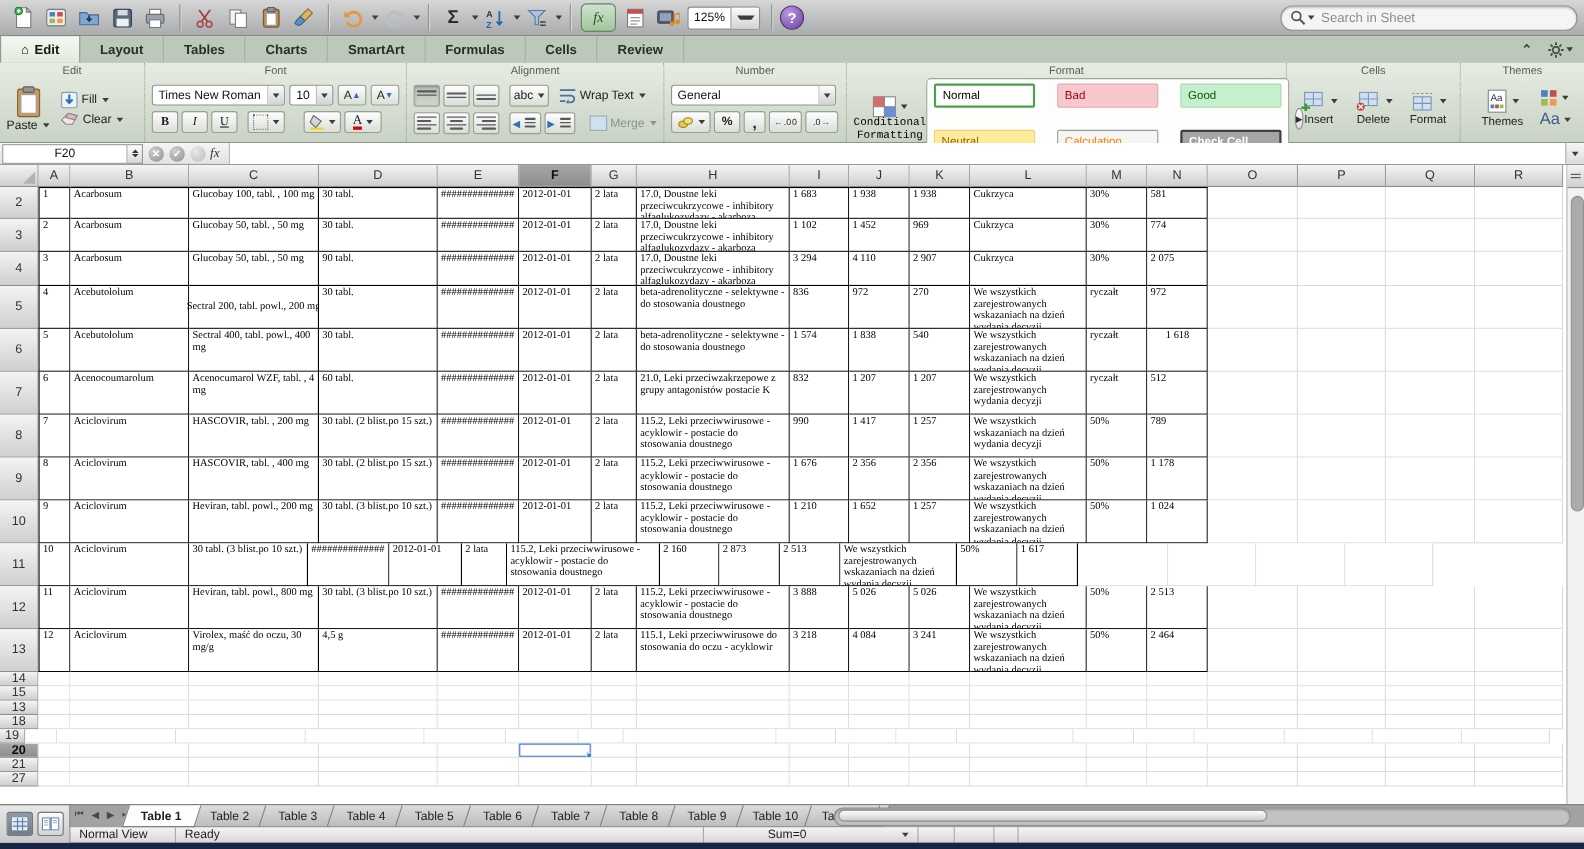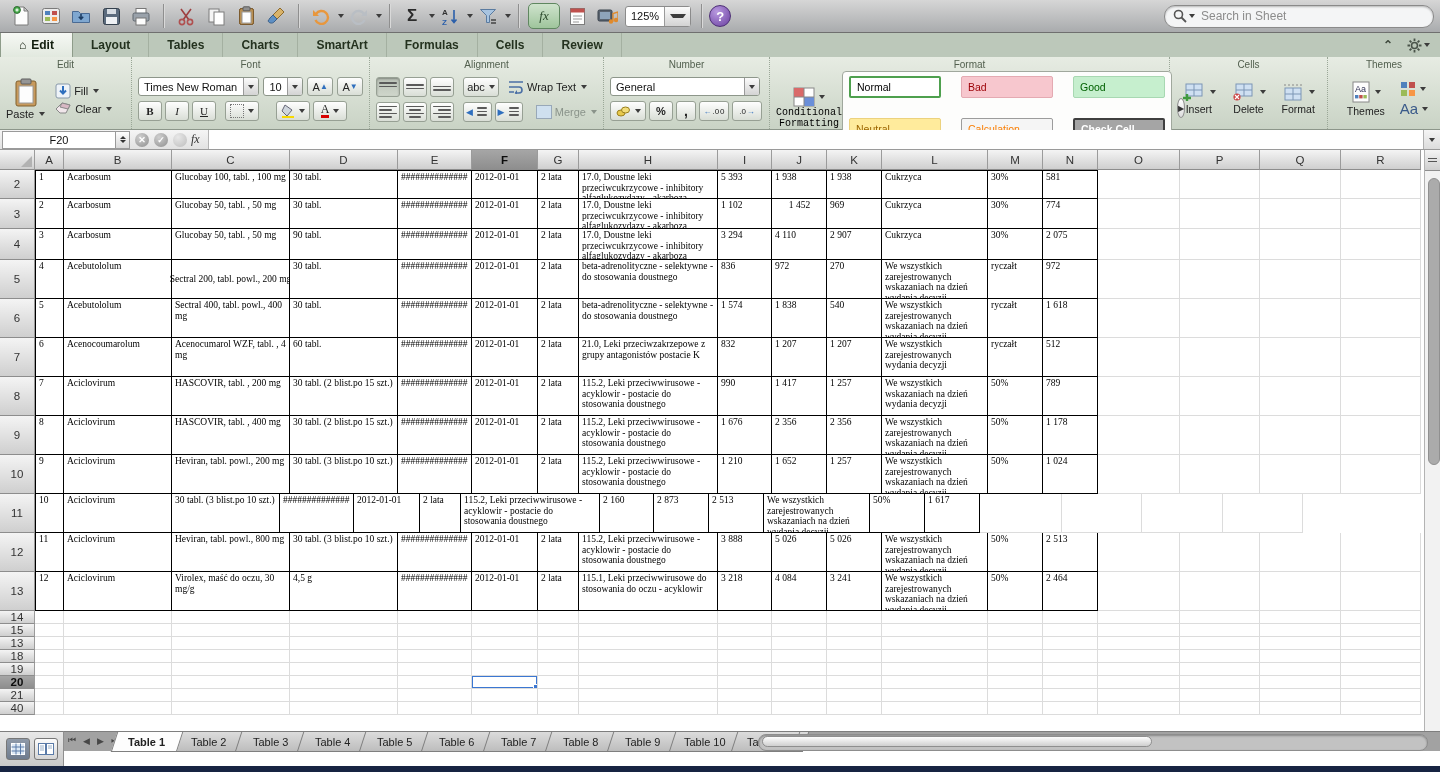--- a/index.html
+++ b/index.html
@@ -647,21 +647,21 @@
       <div class="grow">
         <div class="hcell" style="width: 35px; height: 29px;">2</div>
         <div class="cell d ca rt" style="width: 29px; height: 29px;">1</div>
         <div class="cell d rt" style="width: 108px; height: 29px;">Acarbosum</div>
         <div class="cell d rt" style="width: 118px; height: 29px;">Glucobay 100, tabl. , 100 mg</div>
         <div class="cell d rt" style="width: 108px; height: 29px;">30 tabl.</div>
         <div class="cell d rt" style="width: 74px; height: 29px;">##############</div>
         <div class="cell d rt" style="width: 66px; height: 29px;">2012-01-01</div>
         <div class="cell d rt" style="width: 41px; height: 29px;">2 lata</div>
         <div class="cell d rt" style="width: 139px; height: 29px;">17.0, Doustne leki przeciwcukrzycowe - inhibitory alfaglukozydazy - akarboza</div>
-        <div class="cell d rt" style="width: 54px; height: 29px;">5 393</div>
+        <div class="cell d rt" style="width: 54px; height: 29px;">1 683</div>
         <div class="cell d rt" style="width: 55px; height: 29px;">1 938</div>
         <div class="cell d rt" style="width: 55px; height: 29px;">1 938</div>
         <div class="cell d rt" style="width: 106px; height: 29px;">Cukrzyca</div>
         <div class="cell d rt" style="width: 55px; height: 29px;">30%</div>
         <div class="cell d rt" style="width: 55px; height: 29px;">581</div>
         <div class="cell" style="width: 82px; height: 29px;"></div>
         <div class="cell" style="width: 80px; height: 29px;"></div>
         <div class="cell" style="width: 81px; height: 29px;"></div>
         <div class="cell" style="width: 80px; height: 29px;"></div>
       </div>
@@ -669,21 +669,21 @@
         <div class="hcell" style="width: 35px; height: 30px;">3</div>
         <div class="cell d ca" style="width: 29px; height: 30px;">2</div>
         <div class="cell d" style="width: 108px; height: 30px;">Acarbosum</div>
         <div class="cell d" style="width: 118px; height: 30px;">Glucobay 50, tabl. , 50 mg</div>
         <div class="cell d" style="width: 108px; height: 30px;">30 tabl.</div>
         <div class="cell d" style="width: 74px; height: 30px;">##############</div>
         <div class="cell d" style="width: 66px; height: 30px;">2012-01-01</div>
         <div class="cell d" style="width: 41px; height: 30px;">2 lata</div>
         <div class="cell d" style="width: 139px; height: 30px;">17.0, Doustne leki przeciwcukrzycowe - inhibitory alfaglukozydazy - akarboza</div>
         <div class="cell d" style="width: 54px; height: 30px;">1 102</div>
-        <div class="cell d" style="width: 55px; height: 30px; text-align: center;">1 452</div>
+        <div class="cell d" style="width: 55px; height: 30px;">1 452</div>
         <div class="cell d" style="width: 55px; height: 30px;">969</div>
         <div class="cell d" style="width: 106px; height: 30px;">Cukrzyca</div>
         <div class="cell d" style="width: 55px; height: 30px;">30%</div>
         <div class="cell d" style="width: 55px; height: 30px;">774</div>
         <div class="cell" style="width: 82px; height: 30px;"></div>
         <div class="cell" style="width: 80px; height: 30px;"></div>
         <div class="cell" style="width: 81px; height: 30px;"></div>
         <div class="cell" style="width: 80px; height: 30px;"></div>
       </div>
       <div class="grow">
@@ -736,21 +736,21 @@
         <div class="cell d" style="width: 108px; height: 39px;">30 tabl.</div>
         <div class="cell d" style="width: 74px; height: 39px;">##############</div>
         <div class="cell d" style="width: 66px; height: 39px;">2012-01-01</div>
         <div class="cell d" style="width: 41px; height: 39px;">2 lata</div>
         <div class="cell d" style="width: 139px; height: 39px;">beta-adrenolityczne - selektywne - do stosowania doustnego</div>
         <div class="cell d" style="width: 54px; height: 39px;">1 574</div>
         <div class="cell d" style="width: 55px; height: 39px;">1 838</div>
         <div class="cell d" style="width: 55px; height: 39px;">540</div>
         <div class="cell d" style="width: 106px; height: 39px;">We wszystkich zarejestrowanych wskazaniach na dzień wydania decyzji</div>
         <div class="cell d" style="width: 55px; height: 39px;">ryczałt</div>
-        <div class="cell d" style="width: 55px; height: 39px;">1 618</div>
+        <div class="cell d" style="width: 55px; height: 39px; text-align: center;">1 618</div>
         <div class="cell" style="width: 82px; height: 39px;"></div>
         <div class="cell" style="width: 80px; height: 39px;"></div>
         <div class="cell" style="width: 81px; height: 39px;"></div>
         <div class="cell" style="width: 80px; height: 39px;"></div>
       </div>
       <div class="grow">
         <div class="hcell" style="width: 35px; height: 39px;">7</div>
         <div class="cell d ca" style="width: 29px; height: 39px;">6</div>
         <div class="cell d" style="width: 108px; height: 39px;">Acenocoumarolum</div>
         <div class="cell d" style="width: 118px; height: 39px;">Acenocumarol WZF, tabl. , 4 mg</div>
@@ -973,21 +973,21 @@
         <div class="cell" style="width: 55px; height: 13px;"></div>
         <div class="cell" style="width: 106px; height: 13px;"></div>
         <div class="cell" style="width: 55px; height: 13px;"></div>
         <div class="cell" style="width: 55px; height: 13px;"></div>
         <div class="cell" style="width: 82px; height: 13px;"></div>
         <div class="cell" style="width: 80px; height: 13px;"></div>
         <div class="cell" style="width: 81px; height: 13px;"></div>
         <div class="cell" style="width: 80px; height: 13px;"></div>
       </div>
       <div class="grow">
-        <div class="hcell" style="width: 35px; height: 13px;">19</div>
+        <div class="hcell" style="width: 23px; height: 13px;">19</div>
         <div class="cell" style="width: 29px; height: 13px;"></div>
         <div class="cell" style="width: 108px; height: 13px;"></div>
         <div class="cell" style="width: 118px; height: 13px;"></div>
         <div class="cell" style="width: 108px; height: 13px;"></div>
         <div class="cell" style="width: 74px; height: 13px;"></div>
         <div class="cell" style="width: 66px; height: 13px;"></div>
         <div class="cell" style="width: 41px; height: 13px;"></div>
         <div class="cell" style="width: 139px; height: 13px;"></div>
         <div class="cell" style="width: 54px; height: 13px;"></div>
         <div class="cell" style="width: 55px; height: 13px;"></div>
@@ -1040,21 +1040,21 @@
         <div class="cell" style="width: 55px; height: 13px;"></div>
         <div class="cell" style="width: 106px; height: 13px;"></div>
         <div class="cell" style="width: 55px; height: 13px;"></div>
         <div class="cell" style="width: 55px; height: 13px;"></div>
         <div class="cell" style="width: 82px; height: 13px;"></div>
         <div class="cell" style="width: 80px; height: 13px;"></div>
         <div class="cell" style="width: 81px; height: 13px;"></div>
         <div class="cell" style="width: 80px; height: 13px;"></div>
       </div>
       <div class="grow">
-        <div class="hcell" style="width: 35px; height: 13px;">40</div>
+        <div class="hcell" style="width: 35px; height: 13px;">27</div>
         <div class="cell" style="width: 29px; height: 13px;"></div>
         <div class="cell" style="width: 108px; height: 13px;"></div>
         <div class="cell" style="width: 118px; height: 13px;"></div>
         <div class="cell" style="width: 108px; height: 13px;"></div>
         <div class="cell" style="width: 74px; height: 13px;"></div>
         <div class="cell" style="width: 66px; height: 13px;"></div>
         <div class="cell" style="width: 41px; height: 13px;"></div>
         <div class="cell" style="width: 139px; height: 13px;"></div>
         <div class="cell" style="width: 54px; height: 13px;"></div>
         <div class="cell" style="width: 55px; height: 13px;"></div>
@@ -1132,14 +1132,28 @@
       </div>
     <div class="viewbtn">
         <svg width="16" height="12" viewBox="0 0 16 12">
           <rect x="0.5" y="0.5" width="7" height="11" fill="#fff" stroke="#5a7ba8"></rect>
           <rect x="8.5" y="0.5" width="7" height="11" fill="#fff" stroke="#5a7ba8"></rect>
           <path d="M2 3h4M2 5h4M2 7h4M10 3h4M10 5h4" stroke="#9ab0c8"></path>
         </svg>
       </div>
   </div>
 
+  <div id="statusbar">
+    <div class="sseg" style="width:64px;border-right:none;"></div>
+    <div class="sseg" style="width:96px;">Normal View</div>
+    <div class="sseg" style="width:480px;">Ready</div>
+    <div class="sseg" style="width:50px;border-right:none;"></div>
+    <div class="sseg" style="width:145px;justify-content:space-between;">
+      <span>Sum=0</span>
+        <span class="ddt"></span>
+    </div>
+    <div class="sseg" style="width:33px;"></div>
+    <div class="sseg" style="width:36px;"></div>
+    <div class="sseg" style="width:22px;"></div>
+    <div class="sseg" style="flex:1;border-right:none;"></div>
+  </div>
   <div id="navy"></div>
 </div>
 
 </body></html>

